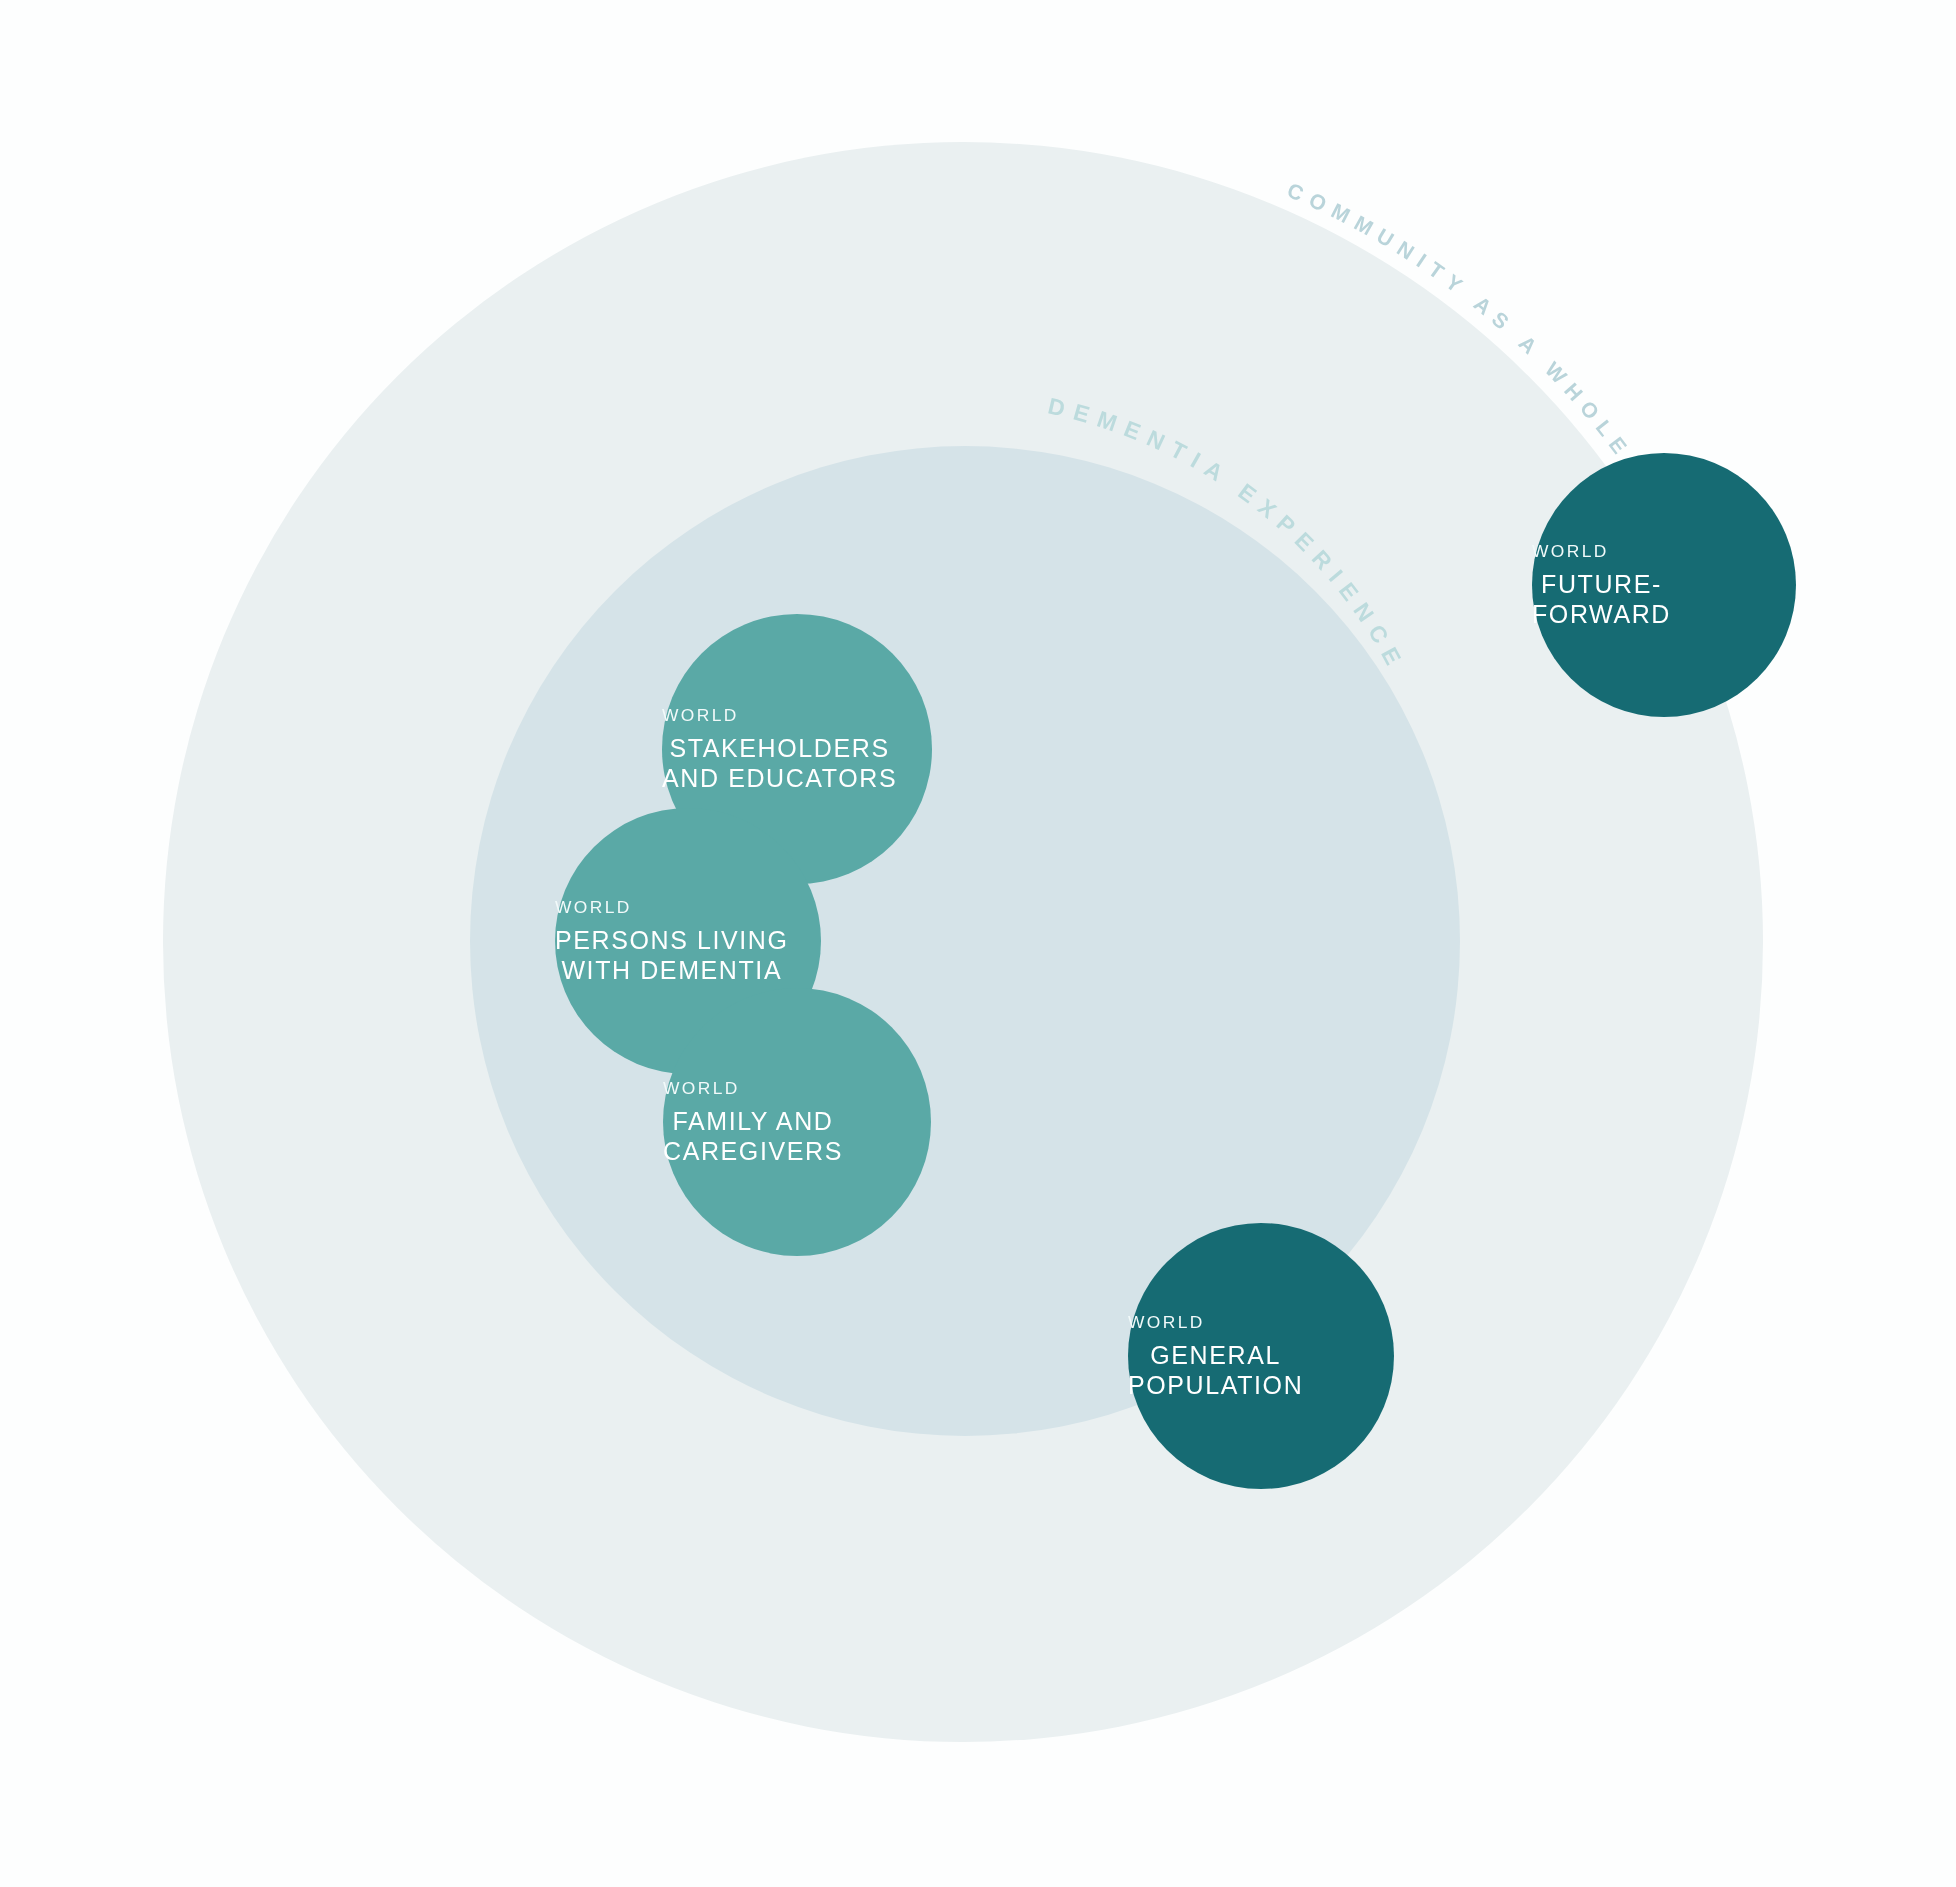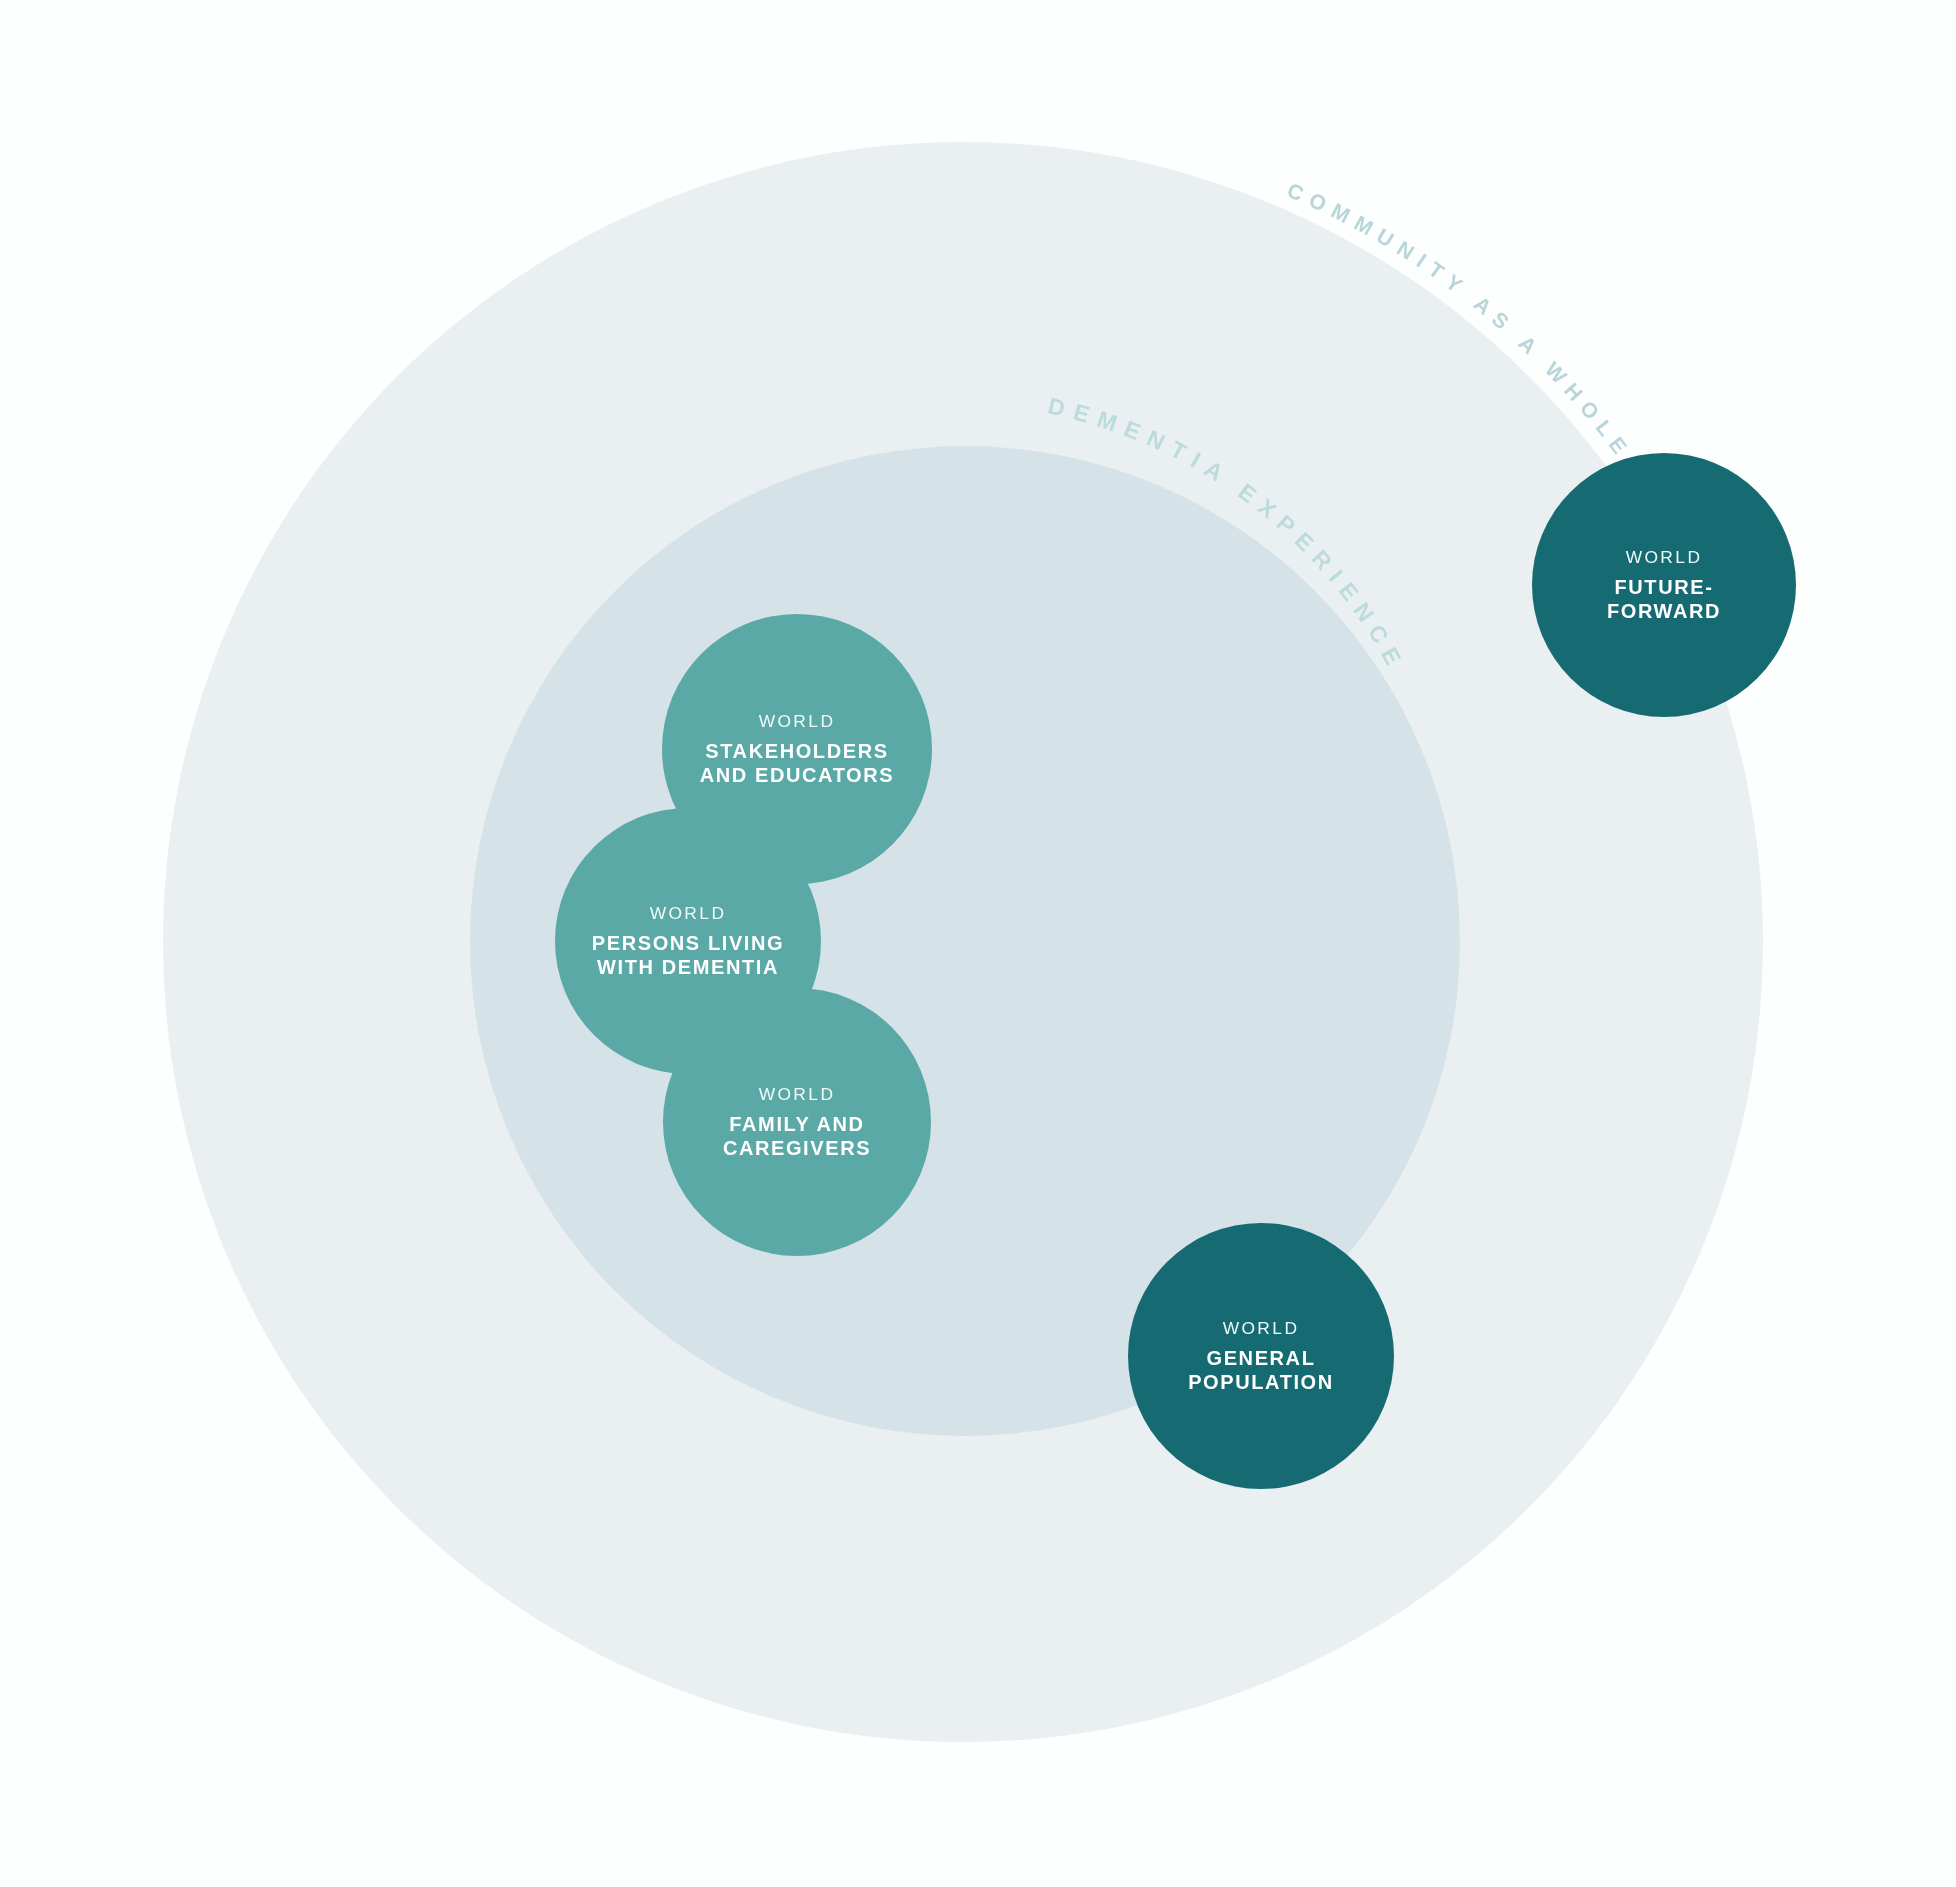--- a/index.html
+++ b/index.html
@@ -34,37 +34,37 @@
     top: 446px;
     width: 990px;
     height: 990px;
     background: #d5e3e8;
   }
   .bubble {
     position: absolute;
     border-radius: 50%;
     display: flex;
     flex-direction: column;
-    align-items: center;
+    align-items: flex-start;
     justify-content: center;
     text-align: center;
     color: #ffffff;
     box-sizing: border-box;
   }
   .bubble .kicker {
     font-size: 17.4px;
     letter-spacing: 2.4px;
     font-weight: 400;
     text-transform: uppercase;
     margin-bottom: 8.3px;
     color: #f2fafa;
   }
   .bubble .bubble-title {
-    font-size: 20px;
-    font-weight: 700;
+    font-size: 25px;
+    font-weight: 400;
     letter-spacing: 1.6px;
     line-height: 1.17;
     text-transform: uppercase;
     white-space: pre-line;
   }
   .bubble.mid {
     background: #5aa9a6;
   }
   .bubble.dark {
     background: #166b73;

